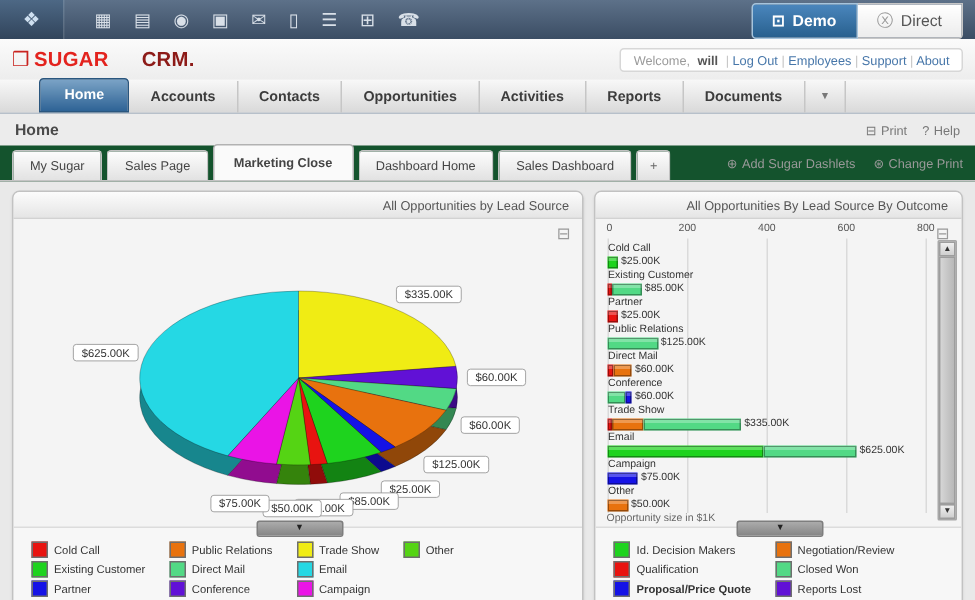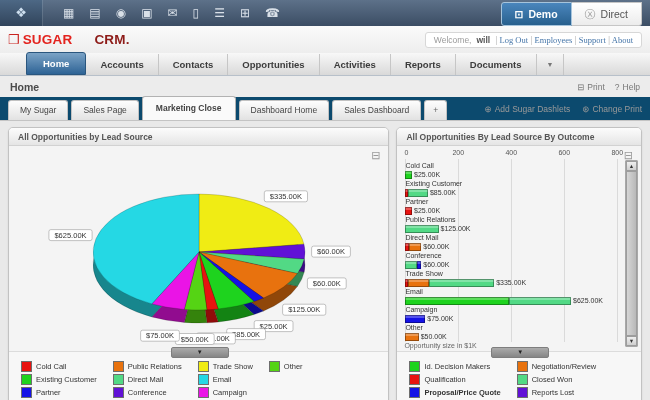--- a/index.html
+++ b/index.html
@@ -18,53 +18,53 @@
     padding:0 13px;height:22px;line-height:22px;border-radius:0 0 3px 0;display:flex;gap:5px;align-items:center;cursor:pointer;}
   .close-x{color:#9a9a9a;font-size:11px;}
 
   
   .hdr{height:27px;background:linear-gradient(#fbfbfb,#ededed);display:flex;align-items:center;justify-content:space-between;padding:0 8px;}
   .logo{display:flex;align-items:center;gap:3px;}
   .logo-cube{color:#c92420;font-size:13px;}
   .logo-text{font-weight:bold;font-size:13.5px;letter-spacing:.2px;}
   .logo-sugar{color:#e3231e;}.logo-crm{color:#8d1b18;padding-left:22px;}
   .welcome-box{background:#fff;border:1px solid #d7d7d7;border-radius:3px;padding:2px 8px;font-size:8.5px;color:#9a9a9a;display:flex;gap:5px;align-items:center;}
-  .wlink{color:#4676a9;cursor:pointer;font-family:Liberation Serif, serif;}
+  .wlink{color:#4676a9;cursor:pointer;}
   .user{color:#555;font-weight:bold;}
   .sep{color:#c4c4c4;}
 
   
   .modtabs{height:22px;background:linear-gradient(#f8f8f8,#d9d9d9);border-bottom:1px solid #b7c0ca;display:flex;align-items:flex-end;padding-left:26px;}
   .modtab{font-size:9.5px;font-weight:bold;color:#3c3c3c;padding:5px 14px;border-right:1px solid #c6c6c6;cursor:pointer;line-height:11px;}
   .modtab.active{background:linear-gradient(#7ba3c6,#2e6395);color:#fff;border:1px solid #2a567e;border-radius:3px 3px 0 0;padding:5px 16px;}
   .modtab.more{padding:5px 10px;color:#777;font-size:7px;}
 
   
   .crumb-row{height:21px;display:flex;justify-content:space-between;align-items:center;padding:0 10px;background:#ececec;}
   .crumb-title{font-size:10.5px;font-weight:bold;color:#4a4a4a;}
   .crumb-actions{font-size:8.5px;color:#777;display:flex;gap:10px;align-items:center;}
   .crumb-actions span{cursor:pointer;display:flex;gap:3px;align-items:center;}
 
   
-  .subtab-row{height:23px;display:flex;align-items:flex-end;justify-content:space-between;padding:0 8px;background:#0c4a6e;border-bottom:1px solid #c4c4c4;}
+  .subtab-row{height:23px;display:flex;align-items:flex-end;justify-content:space-between;padding:0 8px;background:#14532d;border-bottom:1px solid #c4c4c4;}
   .subtabs{display:flex;align-items:flex-end;gap:3px;}
   .subtab{background:linear-gradient(#fdfdfd,#e2e2e2);border:1px solid #c2c2c2;border-bottom:none;border-radius:3px 3px 0 0;
     font-size:8.5px;color:#444;padding:5px 11px;line-height:9px;cursor:pointer;}
   .subtab.active{background:#fafafa;font-weight:bold;padding:7px 13px;border-color:#b2b2b2;}
   .subtab.plus{padding:5px 8px;color:#666;}
   .subtab-actions{font-size:8.5px;color:#999;display:flex;gap:12px;padding-bottom:6px;}
   .subtab-actions span{cursor:pointer;display:flex;gap:3px;align-items:center;}
 
   
   .content{display:flex;gap:7px;padding:6px 8px;align-items:flex-start;}
   .dashlet{background:#f3f3f3;border:1px solid #c2c2c2;border-radius:5px;overflow:hidden;box-shadow:0 1px 2px rgba(0,0,0,.10);}
   .dashlet.dl-left{width:380px;}
   .dashlet.dl-right{width:244px;}
   .dash-head{height:17px;background:linear-gradient(#fcfcfc,#e5e5e5);border-bottom:1px solid #d2d2d2;display:flex;align-items:center;
-    padding:0 9px;font-size:8.5px;font-weight:bold;color:#555;}
+    padding:0 9px;font-size:8.5px;font-weight:normal;color:#555;justify-content:flex-end;}
   .dash-body{position:relative;height:205px;background:#f4f4f4;}
   .print-icon{position:absolute;top:3px;right:8px;color:#9a9a9a;font-size:11px;cursor:pointer;}
   .dash-legend{position:relative;border-top:1px solid #dcdcdc;background:#f7f7f7;height:50px;padding:8px 0 0 12px;}
   .handle{position:absolute;top:-5px;left:50%;margin-left:-28px;width:56px;height:9px;background:linear-gradient(#ababab,#868686);
     border:1px solid #7e7e7e;border-radius:2px;text-align:center;font-size:6px;line-height:8px;color:#222;cursor:pointer;}
   .legend-grid{display:grid;grid-auto-flow:column;grid-template-rows:repeat(3,13px);column-gap:16px;font-size:7.5px;color:#333;width:max-content;}
   .legend-item{display:flex;align-items:center;gap:4px;white-space:nowrap;}
   .legend-item.bold .ll{font-weight:bold;}
   .swatch{width:9px;height:9px;border:1px solid #6e6e6e;flex:none;}
 

